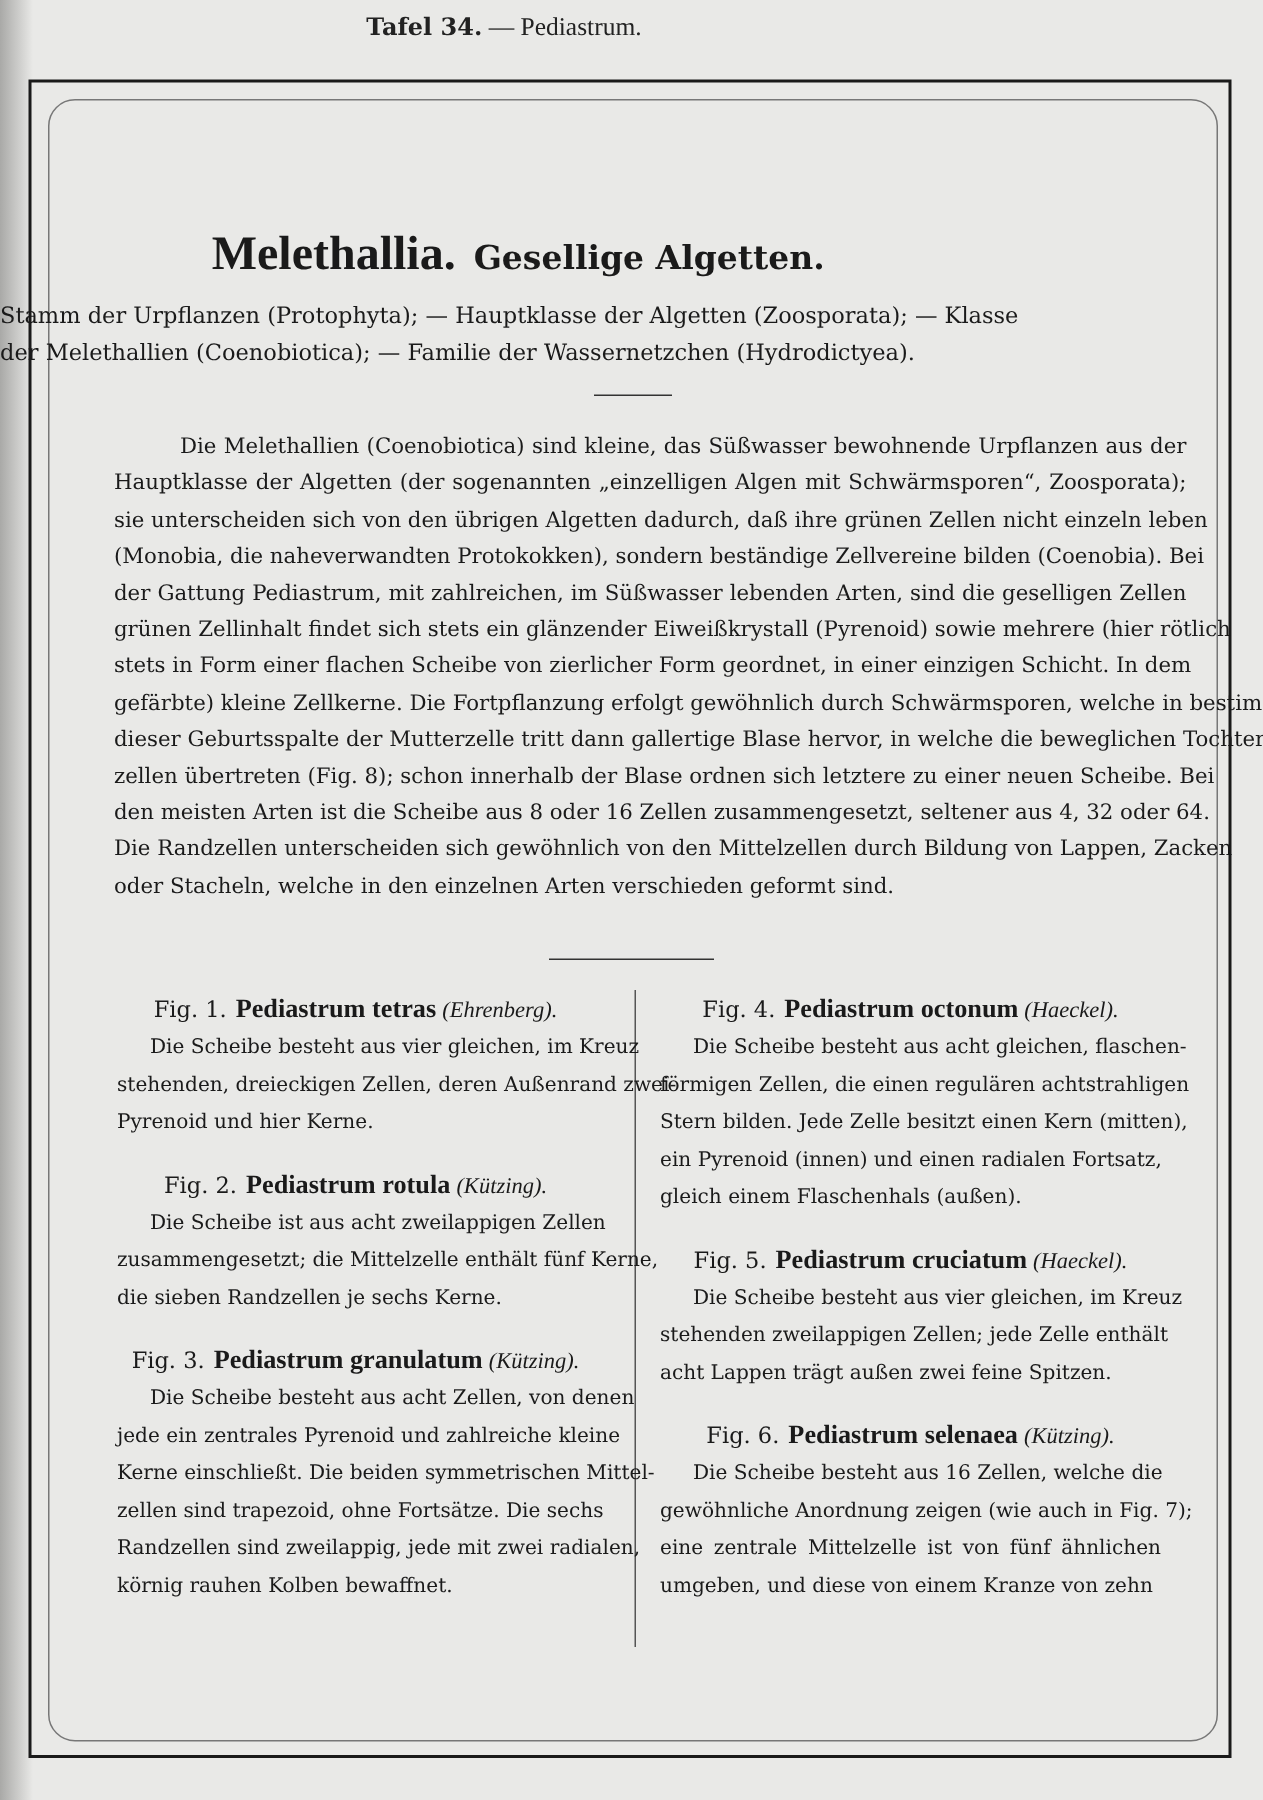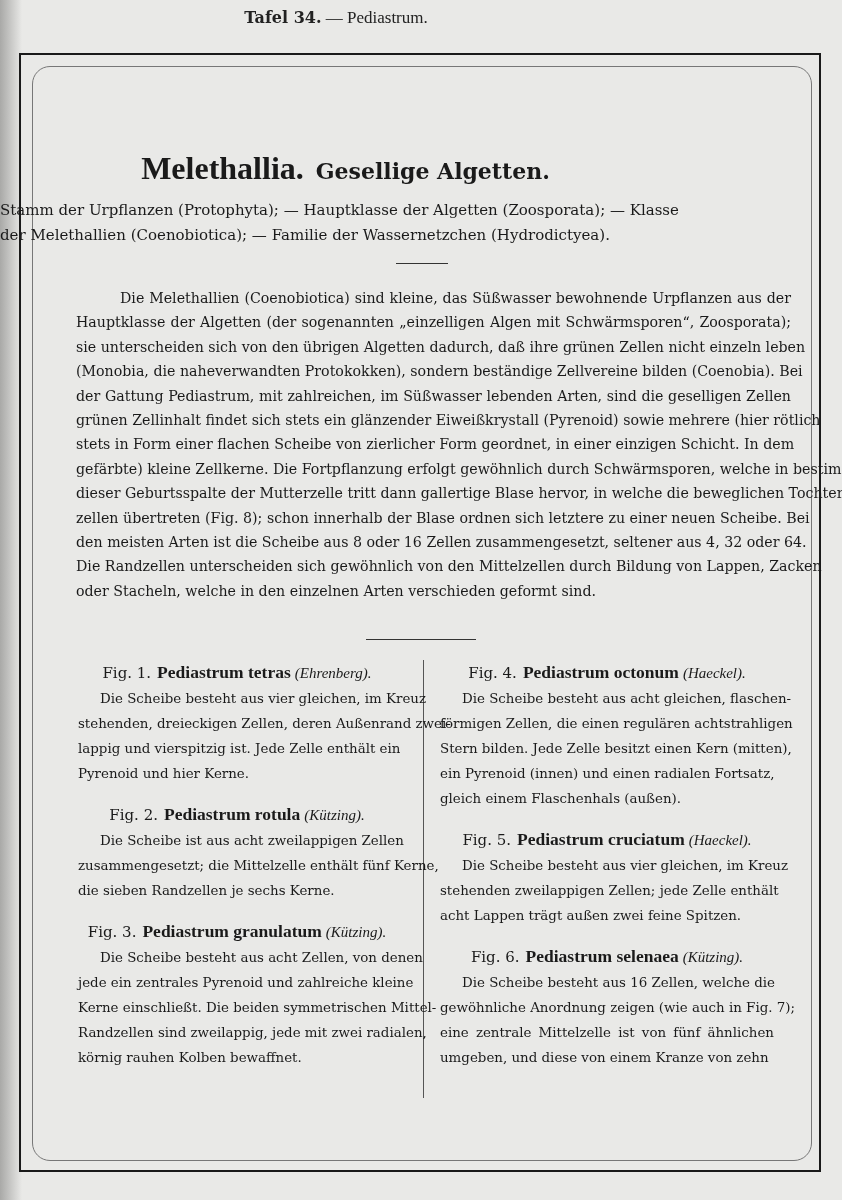--- a/index.html
+++ b/index.html
@@ -100,36 +100,36 @@
 
 <div class="rule" style="left:366px; top:639px; width:110px;"></div>
 
 <div class="col-divider"></div>
 
 <div class="col col-left" id="col-left">
     <div class="fig">
       <div class="fig-head"><span class="fig-no">Fig. 1.</span><span class="species">Pediastrum tetras</span><span class="author">(Ehrenberg).</span></div>
       <span class="line indent">Die Scheibe besteht aus vier gleichen, im Kreuz</span>
       <span class="line">stehenden, dreieckigen Zellen, deren Außenrand zwei-</span>
-      <span class="line">lappig und vierspitzig ist. Jede Zelle enthält ein</span>
       <span class="line last">Pyrenoid und hier Kerne.</span>
     </div>
     <div class="gap"></div>
     <div class="fig">
       <div class="fig-head"><span class="fig-no">Fig. 2.</span><span class="species">Pediastrum rotula</span><span class="author">(Kützing).</span></div>
       <span class="line indent">Die Scheibe ist aus acht zweilappigen Zellen</span>
       <span class="line">zusammengesetzt; die Mittelzelle enthält fünf Kerne,</span>
       <span class="line last">die sieben Randzellen je sechs Kerne.</span>
     </div>
     <div class="gap"></div>
     <div class="fig">
       <div class="fig-head"><span class="fig-no">Fig. 3.</span><span class="species">Pediastrum granulatum</span><span class="author">(Kützing).</span></div>
       <span class="line indent">Die Scheibe besteht aus acht Zellen, von denen</span>
       <span class="line">jede ein zentrales Pyrenoid und zahlreiche kleine</span>
       <span class="line">Kerne einschließt. Die beiden symmetrischen Mittel-</span>
+      <span class="line">zellen sind trapezoid, ohne Fortsätze. Die sechs</span>
       <span class="line">Randzellen sind zweilappig, jede mit zwei radialen,</span>
       <span class="line last">körnig rauhen Kolben bewaffnet.</span>
     </div>
   </div>
 <div class="col col-right" id="col-right">
     <div class="fig">
       <div class="fig-head"><span class="fig-no">Fig. 4.</span><span class="species">Pediastrum octonum</span><span class="author">(Haeckel).</span></div>
       <span class="line indent">Die Scheibe besteht aus acht gleichen, flaschen-</span>
       <span class="line">förmigen Zellen, die einen regulären achtstrahligen</span>
       <span class="line">Stern bilden. Jede Zelle besitzt einen Kern (mitten),</span>

